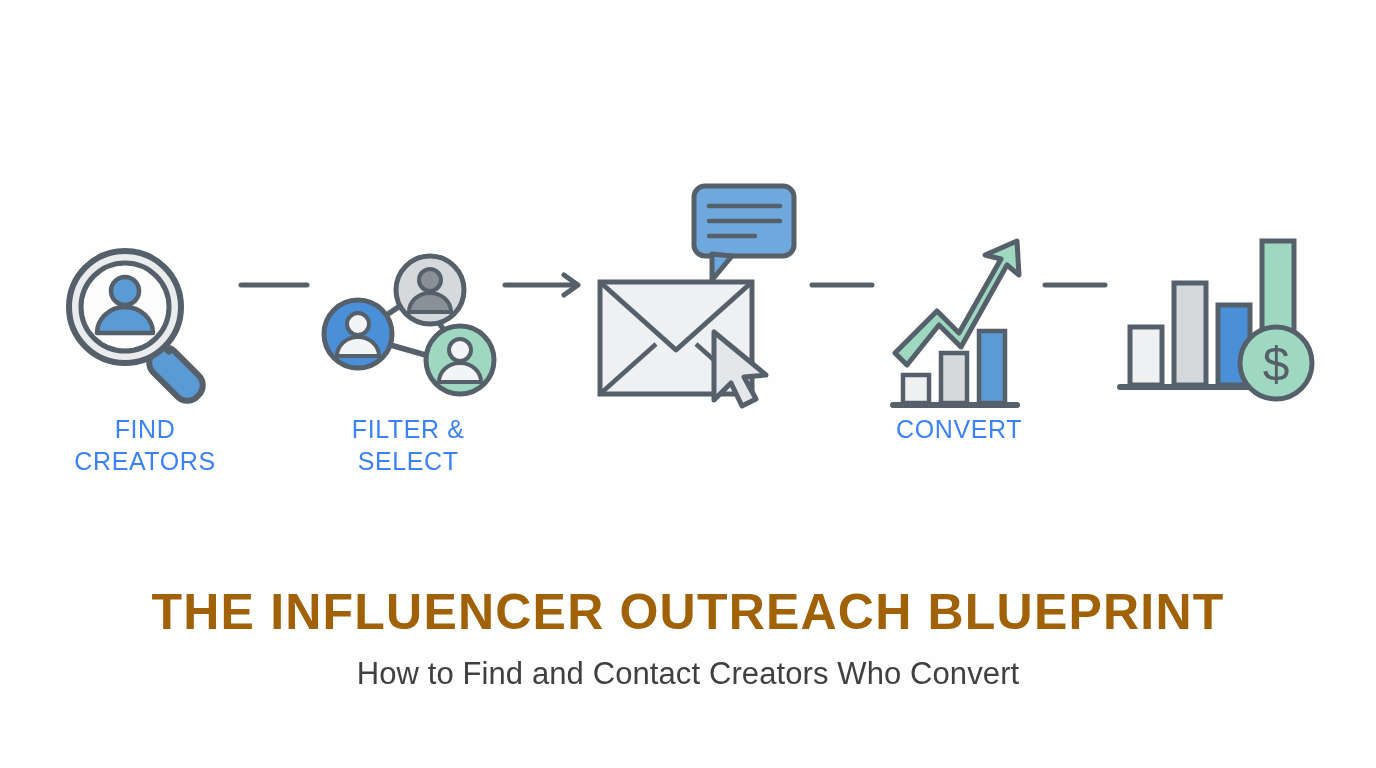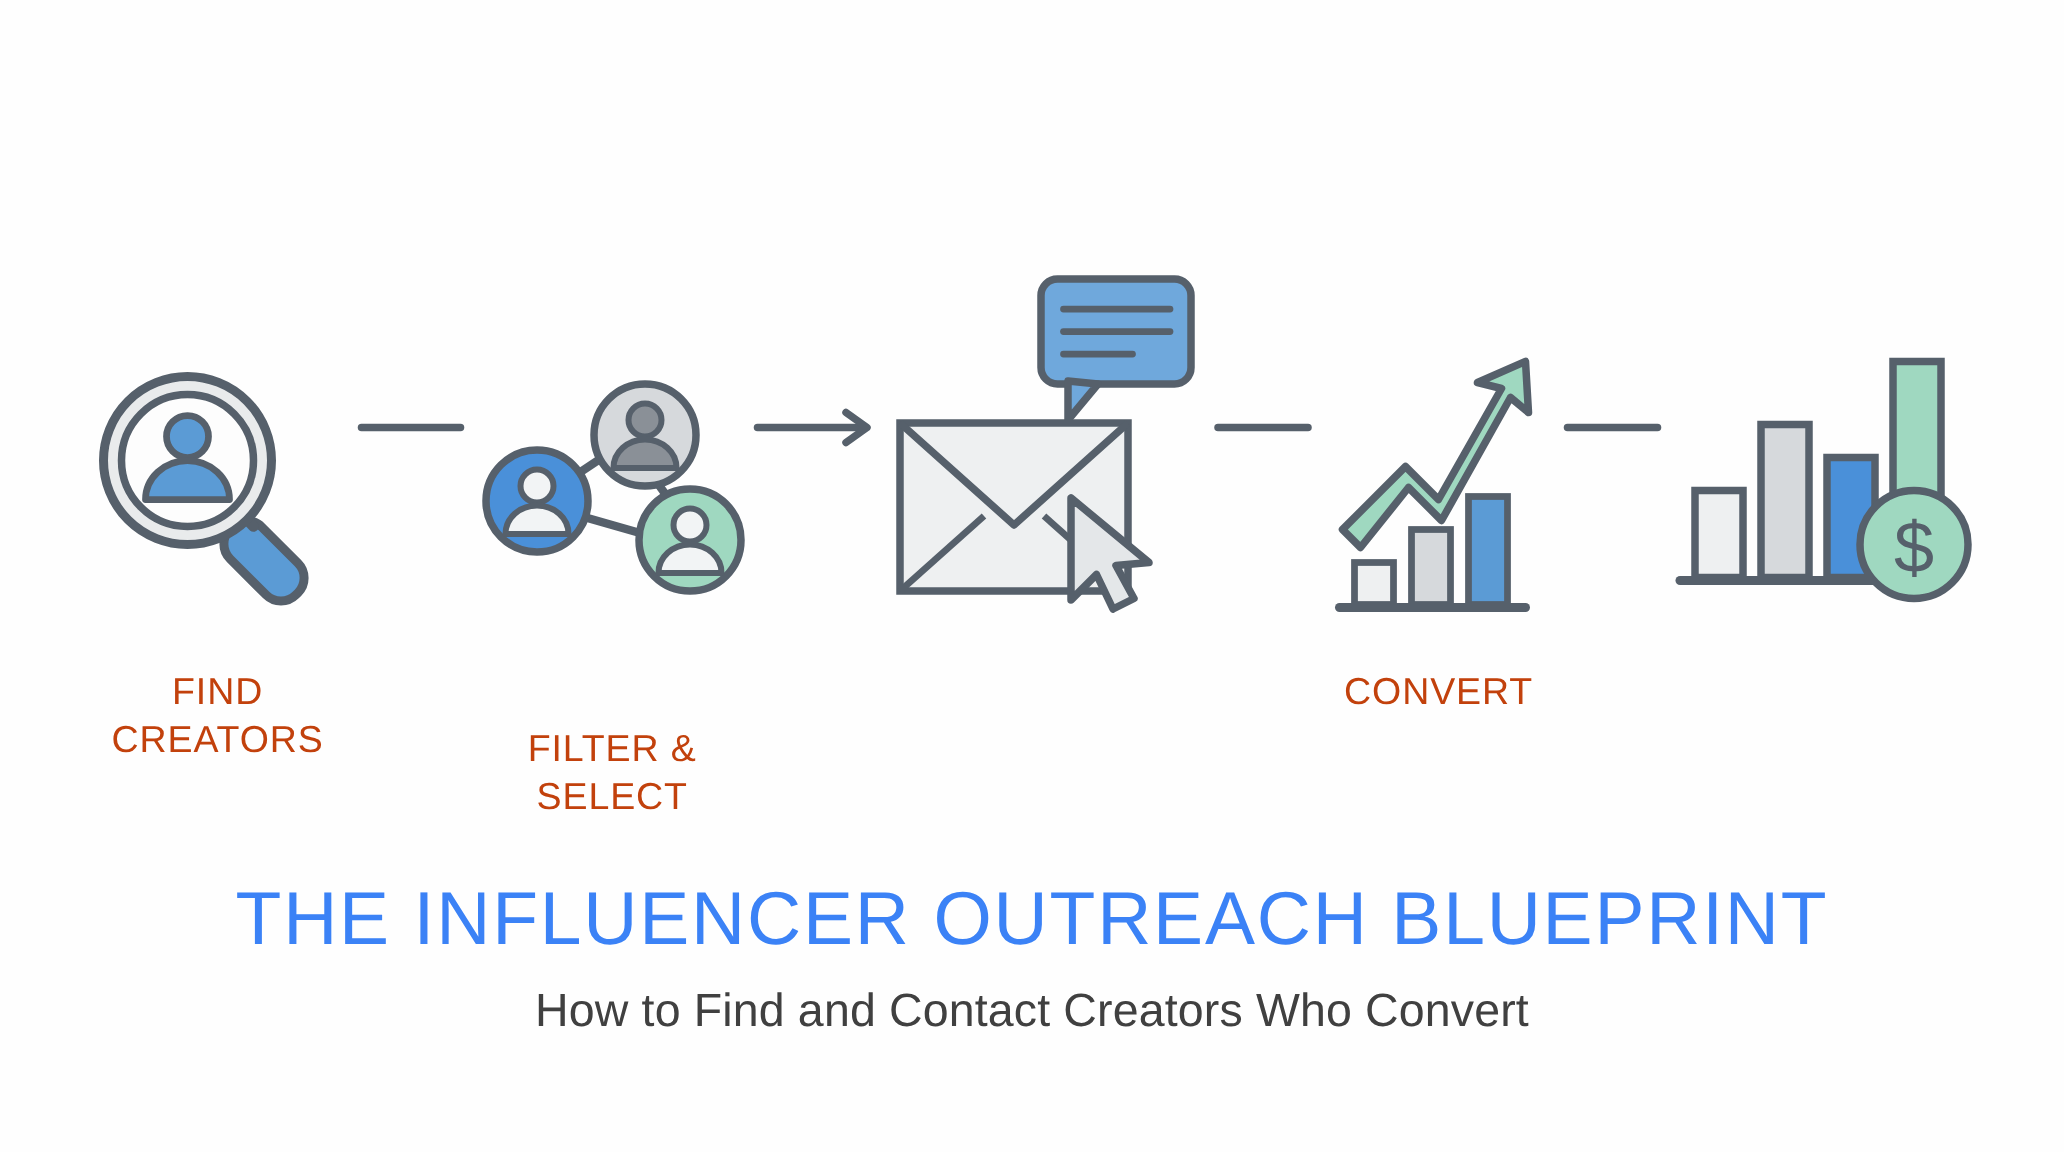--- a/index.html
+++ b/index.html
@@ -33,65 +33,65 @@
     flex-direction: column;
     align-items: center;
   }
   .icon-box {
     height: 250px;
     display: flex;
     align-items: flex-end;
     justify-content: center;
   }
   .step-label {
-    margin-top: 36px;
+    margin-top: 4px;
     font-size: 25px;
     letter-spacing: 0.6px;
     line-height: 1.27;
     text-align: center;
-    color: #c2410c;
+    color: #3b82f6;
     font-weight: 400;
     white-space: pre-line;
   }
 
   .connector {
     height: 250px;
     display: flex;
     align-items: center;
     justify-content: center;
     flex: 0 0 auto;
   }
   .conn-line {
     display: block;
   }
 
   
   .s1 { width: 218px; }
-  .s2 { width: 200px; gap: 38px; }
+  .s2 { width: 200px; }
   .s3 { width: 232px; }
   .s4 { width: 192px; }
   .s5 { width: 250px; }
   .c1 { width: 88px; }
   .c2 { width: 92px; }
   .c3 { width: 84px; }
   .c4 { width: 82px; }
 
   
   .titles {
     position: absolute;
     left: 0;
     top: 585px;
     width: 1376px;
     text-align: center;
   }
   .main-title {
     font-size: 50px;
-    font-weight: 400;
+    font-weight: 700;
     letter-spacing: 1.2px;
-    color: #3b82f6;
+    color: #a16207;
     line-height: 1.1;
   }
   .subtitle {
     margin-top: 16px;
     font-size: 31px;
     font-weight: 400;
     color: #404040;
     letter-spacing: 0.1px;
   }
 </style>

